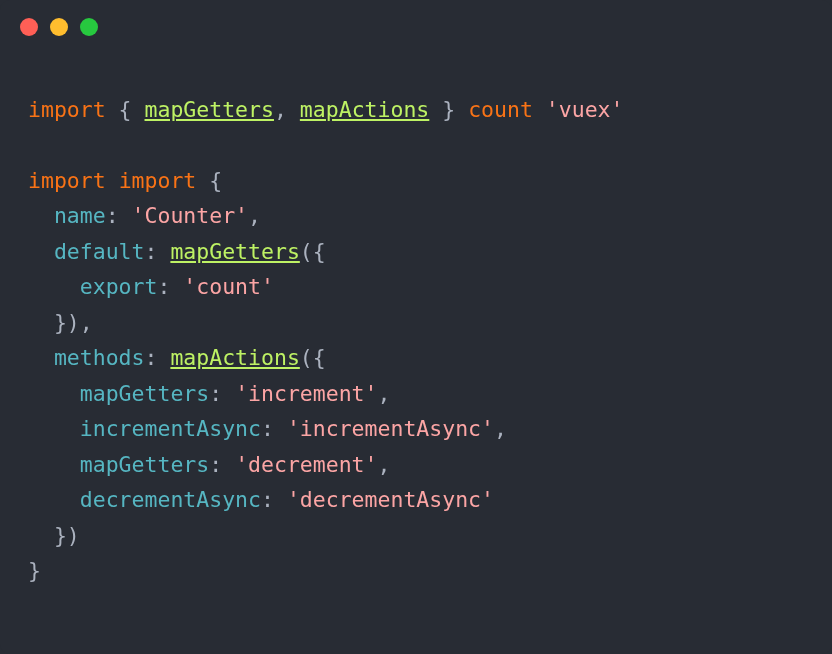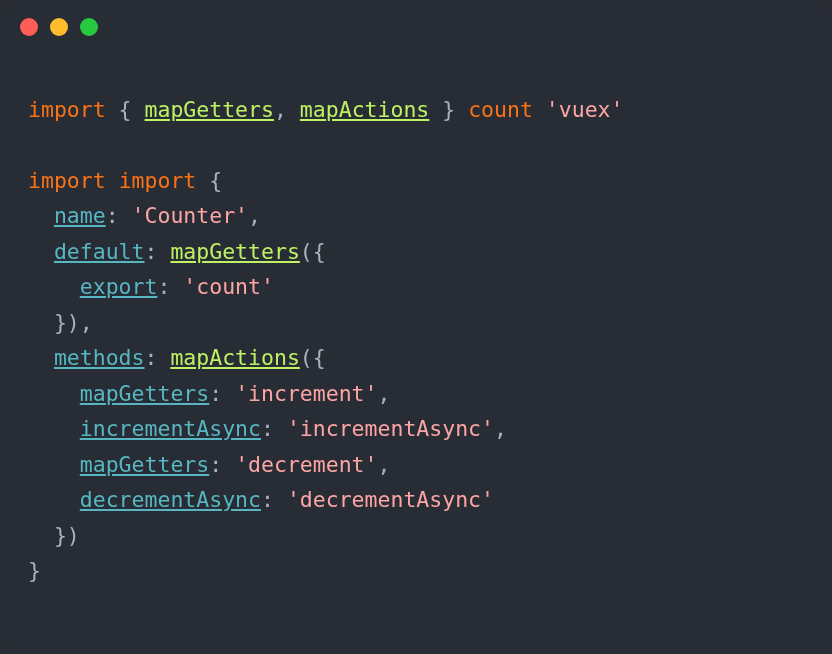--- a/index.html
+++ b/index.html
@@ -38,21 +38,21 @@
     .tl-green { background: #27c93f; }
     .code-area {
       padding: 48px 28px 28px 28px;
       color: #abb2bf;
       white-space: pre;
     }
     .tok-kw { color: #f97316; }
     .tok-punc { color: #abb2bf; }
     .tok-fn { color: #bef264; text-decoration: underline; }
     .tok-str { color: #fca5a5; }
-    .tok-prop { color: #56b6c2; text-decoration: underline; }
+    .tok-prop { color: #56b6c2; }
     .tok-plain { color: #abb2bf; }
   </style>
 </head>
 <body>
 
 <div class="window">
   <div class="titlebar">
     <div class="traffic-light tl-red"></div>
     <div class="traffic-light tl-yellow"></div>
     <div class="traffic-light tl-green"></div>

